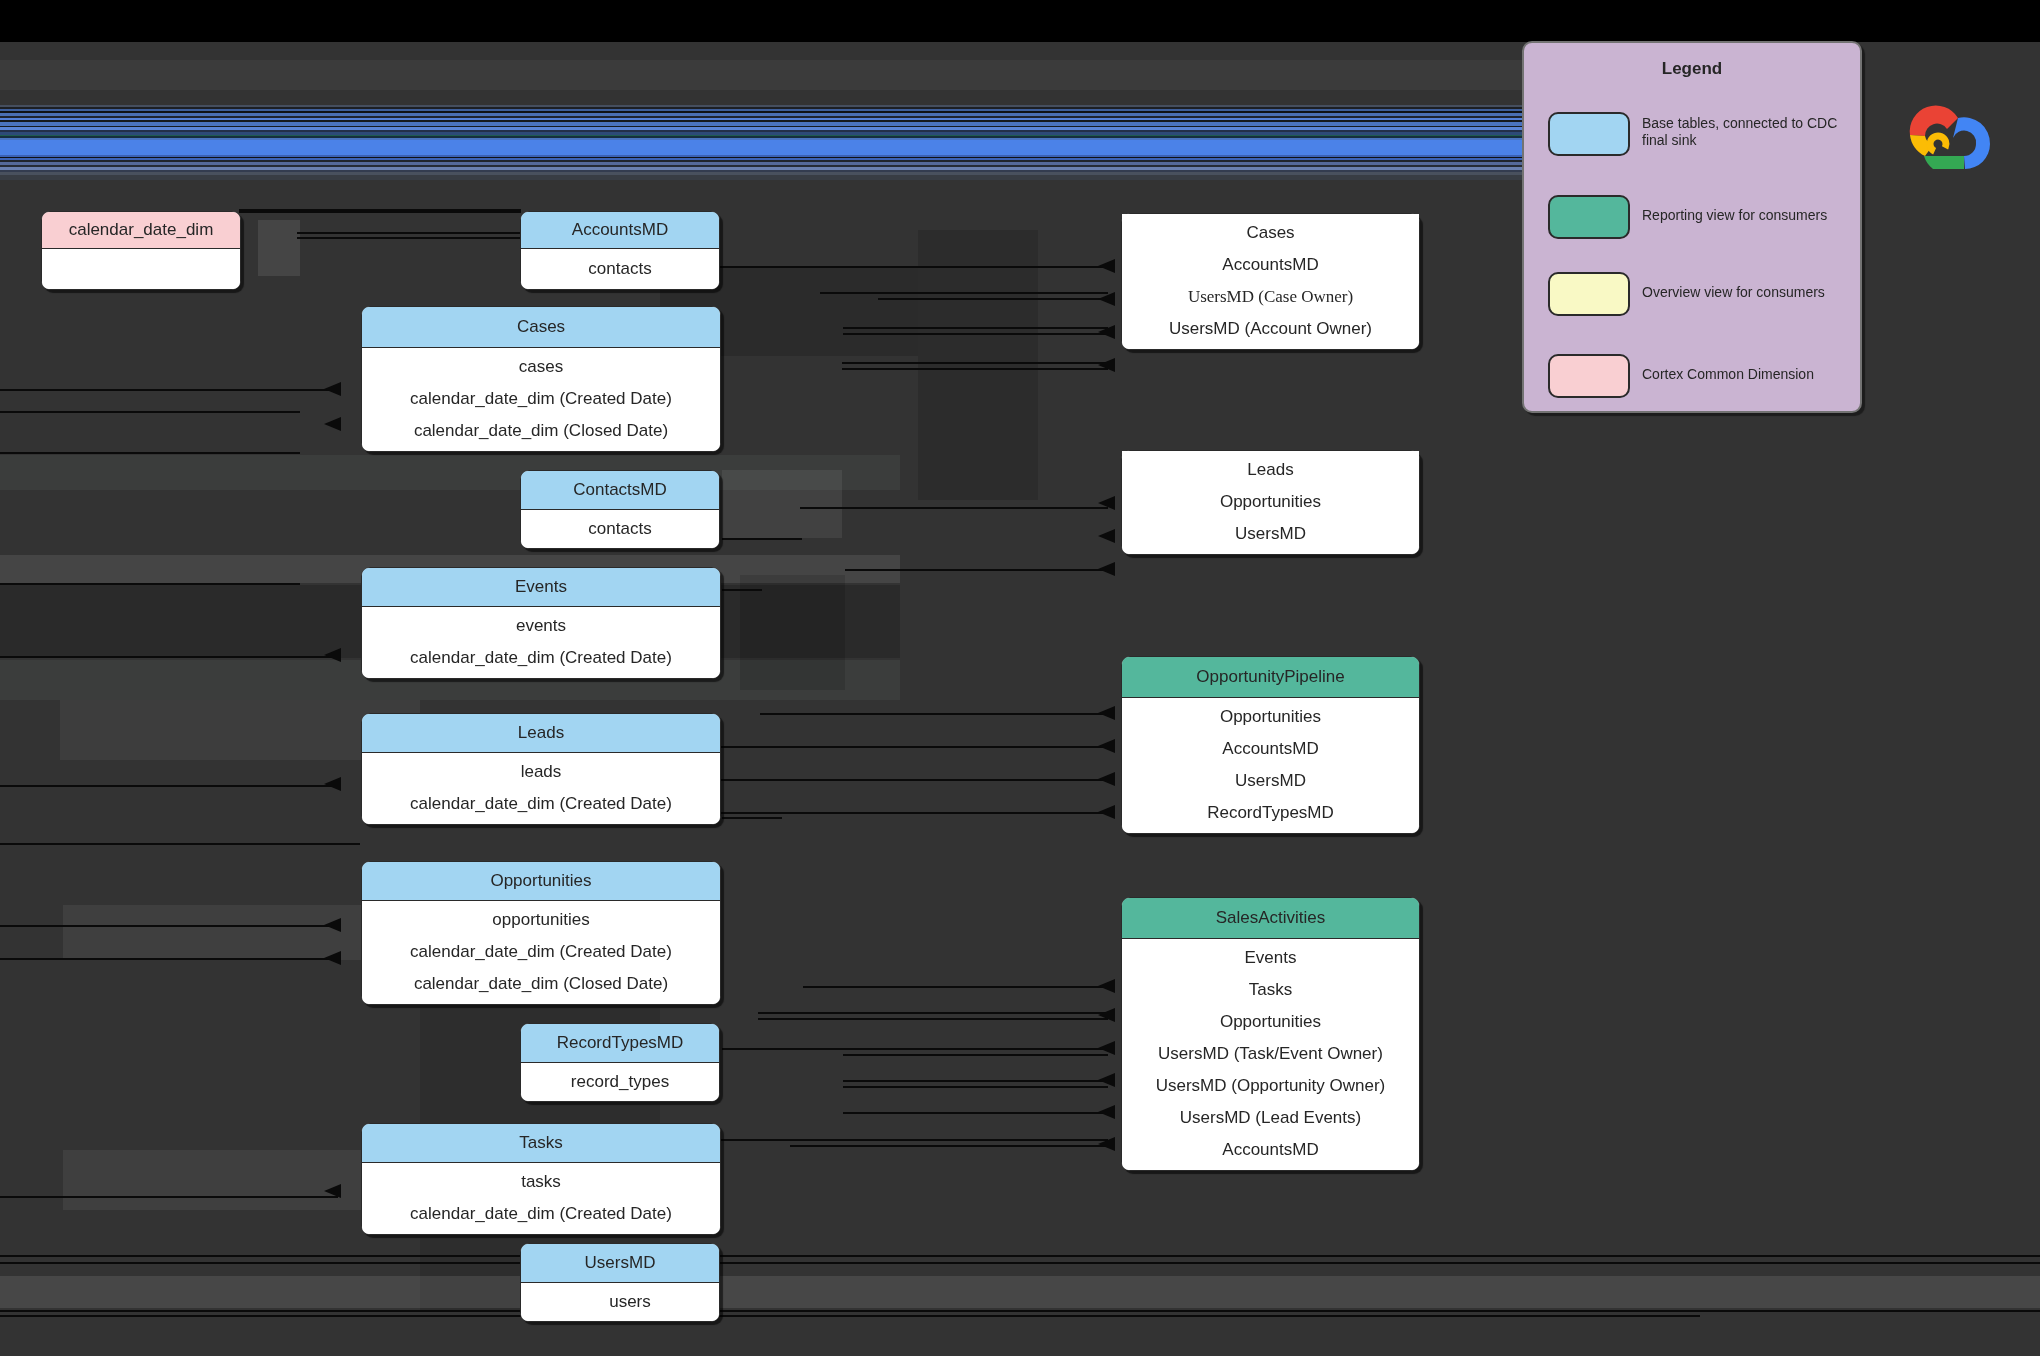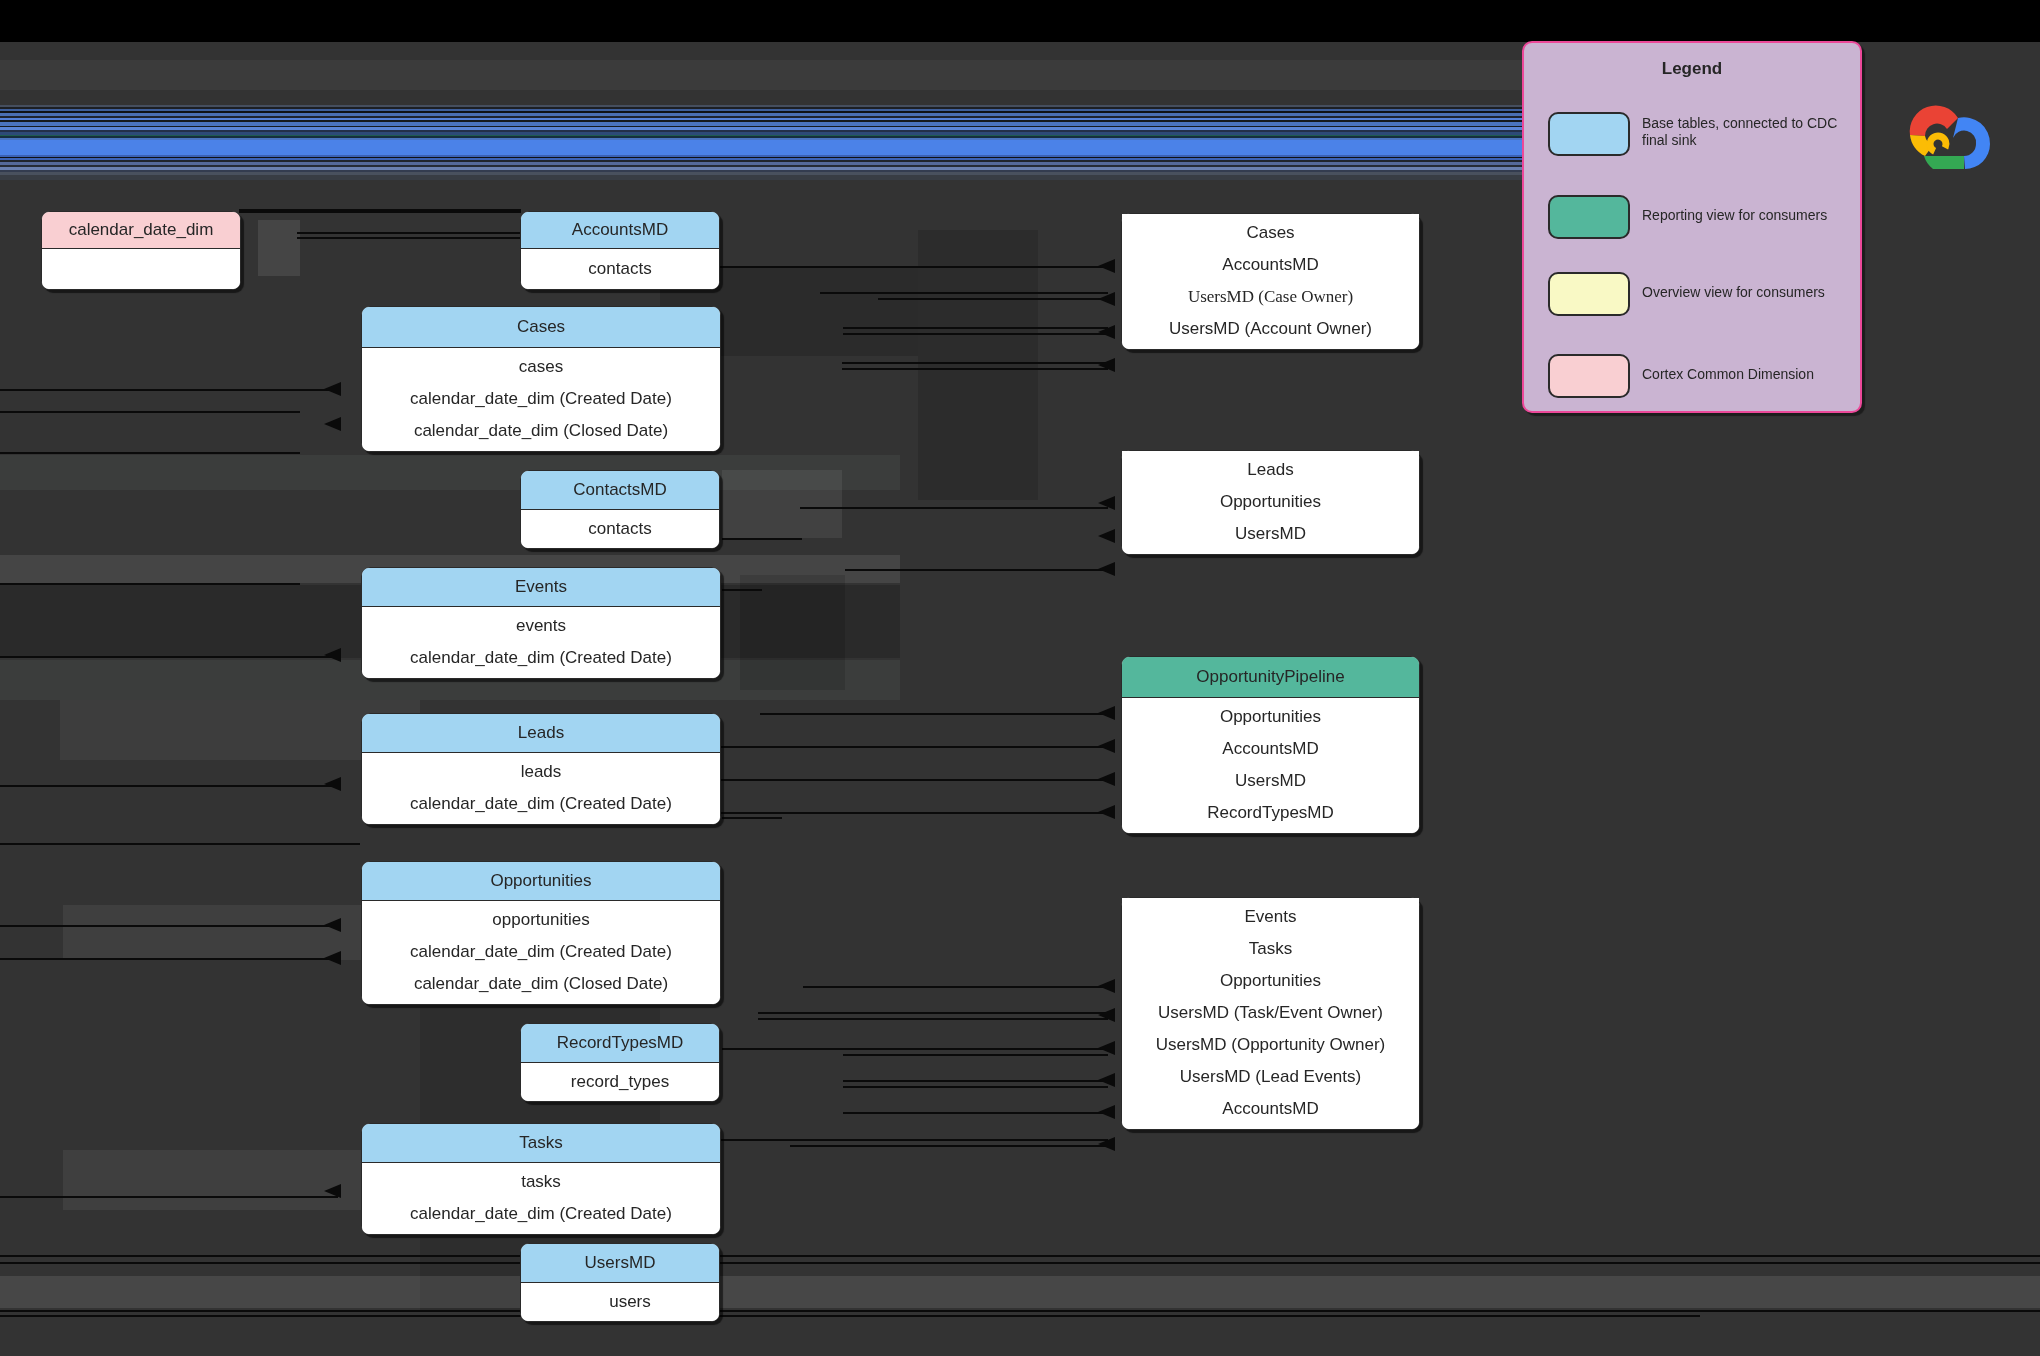--- a/index.html
+++ b/index.html
@@ -38,21 +38,21 @@
     display:flex;align-items:center;justify-content:center;
     font-size:17px;color:#262626;}
   .e-body{border-radius:0 0 7px 7px;background:#fff;padding:3px 0 4px 0;}
   .e-row{display:flex;align-items:center;justify-content:center;
     font-size:17px;color:#262626;white-space:nowrap;}
   .hdr-base{background:#a2d5f2;}
   .hdr-view{background:#54b79c;}
   .hdr-dimension{background:#f9cfd2;}
   
   .legend{position:absolute;left:1522px;top:41px;width:336px;height:368px;z-index:20;
-    background:#cab4d2;border:2px solid #ec4899;border-radius:10px;
+    background:#cab4d2;border:2px solid #737373;border-radius:10px;
     box-shadow:3px 3px 1px rgba(0,0,0,0.45);}
   .legend-title{margin-top:16px;text-align:center;font-size:17px;font-weight:bold;color:#262626;}
   .legend-item{position:absolute;left:0;width:100%;}
   .legend-swatch{position:absolute;left:24px;top:0;width:78px;height:40px;
     border:2px solid #2a2a2a;border-radius:10px;}
   .legend-label{position:absolute;left:118px;top:0;width:205px;min-height:40px;
     display:flex;align-items:center;font-size:14px;line-height:1.18;color:#262626;}
   
   .gcp-logo{position:absolute;left:1900px;top:98px;width:96px;height:80px;z-index:5;}
 </style>
@@ -237,20 +237,21 @@
       <div class="entity" style="left: 1121px; top: 656px; width: 297px;">
         <div class="e-header hdr-view" style="height: 40px;">OpportunityPipeline</div>
         <div class="e-body">
           <div class="e-row" style="height: 32px;">Opportunities</div>
           <div class="e-row" style="height: 32px;">AccountsMD</div>
           <div class="e-row" style="height: 32px;">UsersMD</div>
           <div class="e-row" style="height: 32px;">RecordTypesMD</div>
         </div>
       </div>
       <div class="entity" style="left: 1121px; top: 897px; width: 297px;">
+        <div class="e-header hdr-view" style="height: 40px;">SalesActivities</div>
         <div class="e-body">
           <div class="e-row" style="height: 32px;">Events</div>
           <div class="e-row" style="height: 32px;">Tasks</div>
           <div class="e-row" style="height: 32px;">Opportunities</div>
           <div class="e-row" style="height: 32px;">UsersMD (Task/Event Owner)</div>
           <div class="e-row" style="height: 32px;">UsersMD (Opportunity Owner)</div>
           <div class="e-row" style="height: 32px;">UsersMD (Lead Events)</div>
           <div class="e-row" style="height: 32px;">AccountsMD</div>
         </div>
       </div>

